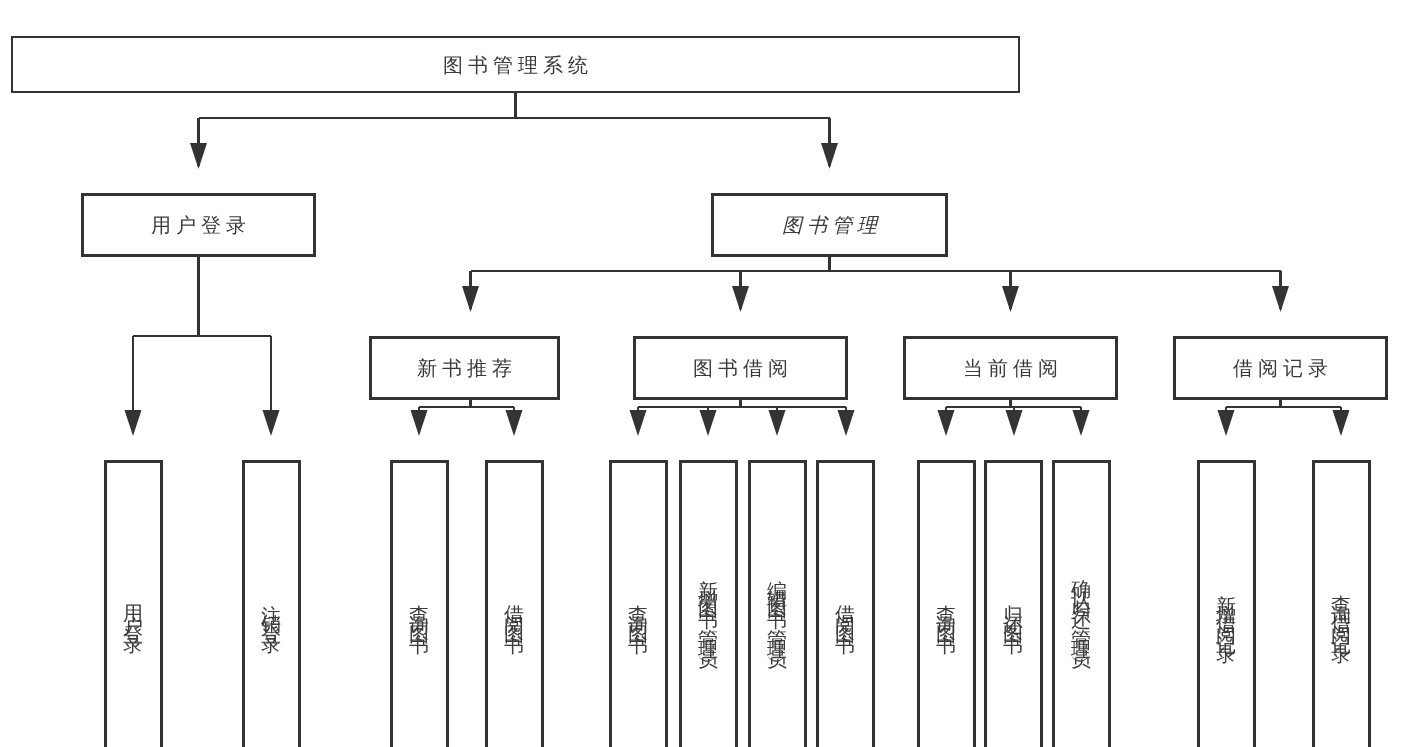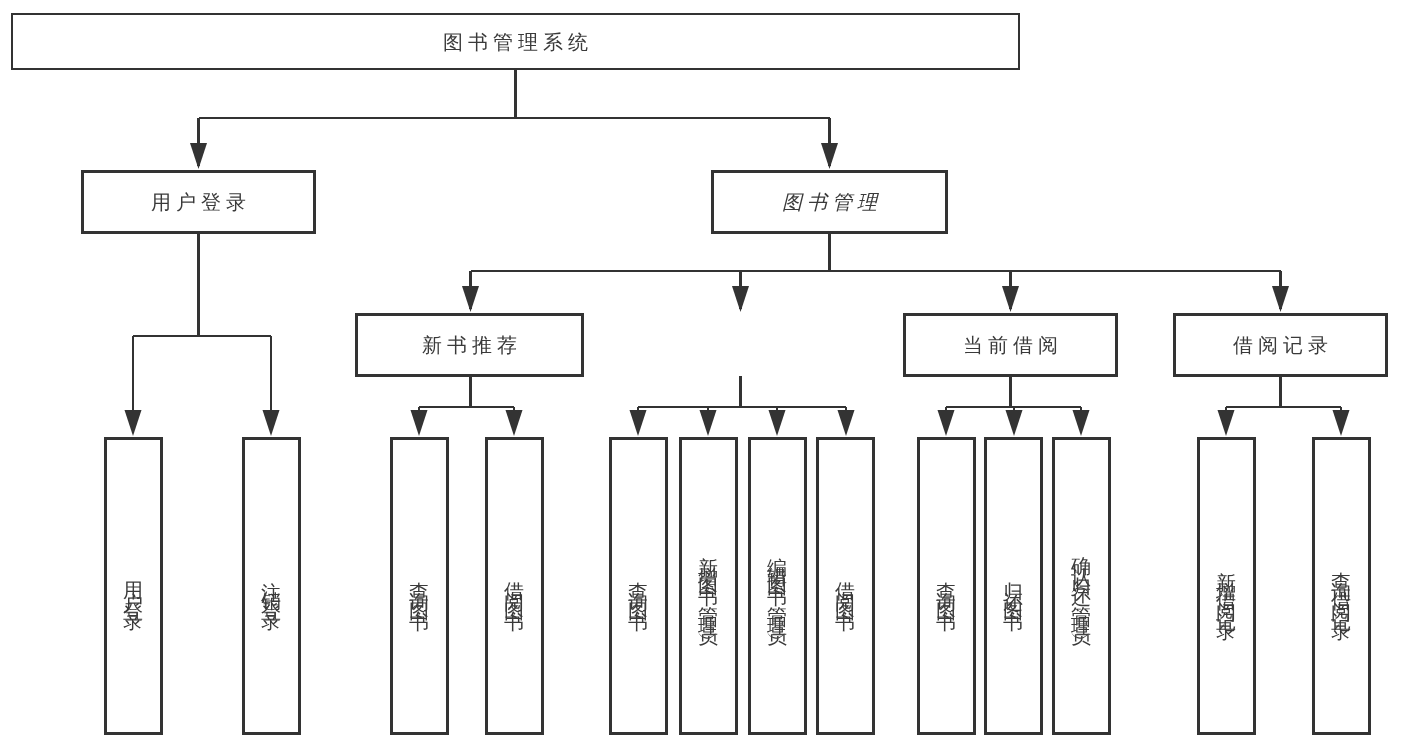--- a/index.html
+++ b/index.html
@@ -25,20 +25,21 @@
   .node {
     position: absolute;
     box-sizing: border-box;
     background: #ffffff;
     border: 3px solid #333333;
     display: flex;
     align-items: center;
     justify-content: center;
     z-index: 2;
     color: #3a3a3a;
+    margin-top: 23px;
   }
   .node.root { border-width: 2px; }
   .hlabel {
     font-size: 20px;
     letter-spacing: 5px;
     text-indent: 5px;
     white-space: nowrap;
     line-height: 1;
   }
   .vnode { top: 437px; width: 59px; height: 298px; }
@@ -111,22 +112,25 @@
     <span class="hlabel">图书管理系统</span>
   </div>
 
   <div class="node lvl23" style="left:81px; top:170px; width:235px;">
     <span class="hlabel">用户登录</span>
   </div>
   <div class="node lvl23" style="left:711px; top:170px; width:237px;font-style:italic;">
     <span class="hlabel">图书管理</span>
   </div>
 
-  <div class="node lvl23" style="left:355px; top:313px; width:229px;">
+  <div class="node lvl23" style="left:369px; top:313px; width:191px;">
     <span class="hlabel">新书推荐</span>
+  </div>
+  <div class="node lvl23" style="left:633px; top:313px; width:215px;">
+    <span class="hlabel">图书借阅</span>
   </div>
   <div class="node lvl23" style="left:903px; top:313px; width:215px;">
     <span class="hlabel">当前借阅</span>
   </div>
   <div class="node lvl23" style="left:1173px; top:313px; width:215px;">
     <span class="hlabel">借阅记录</span>
   </div>
 
   <div class="node vnode" style="left:104px;">
     <span class="vlabel">用户登录</span>

